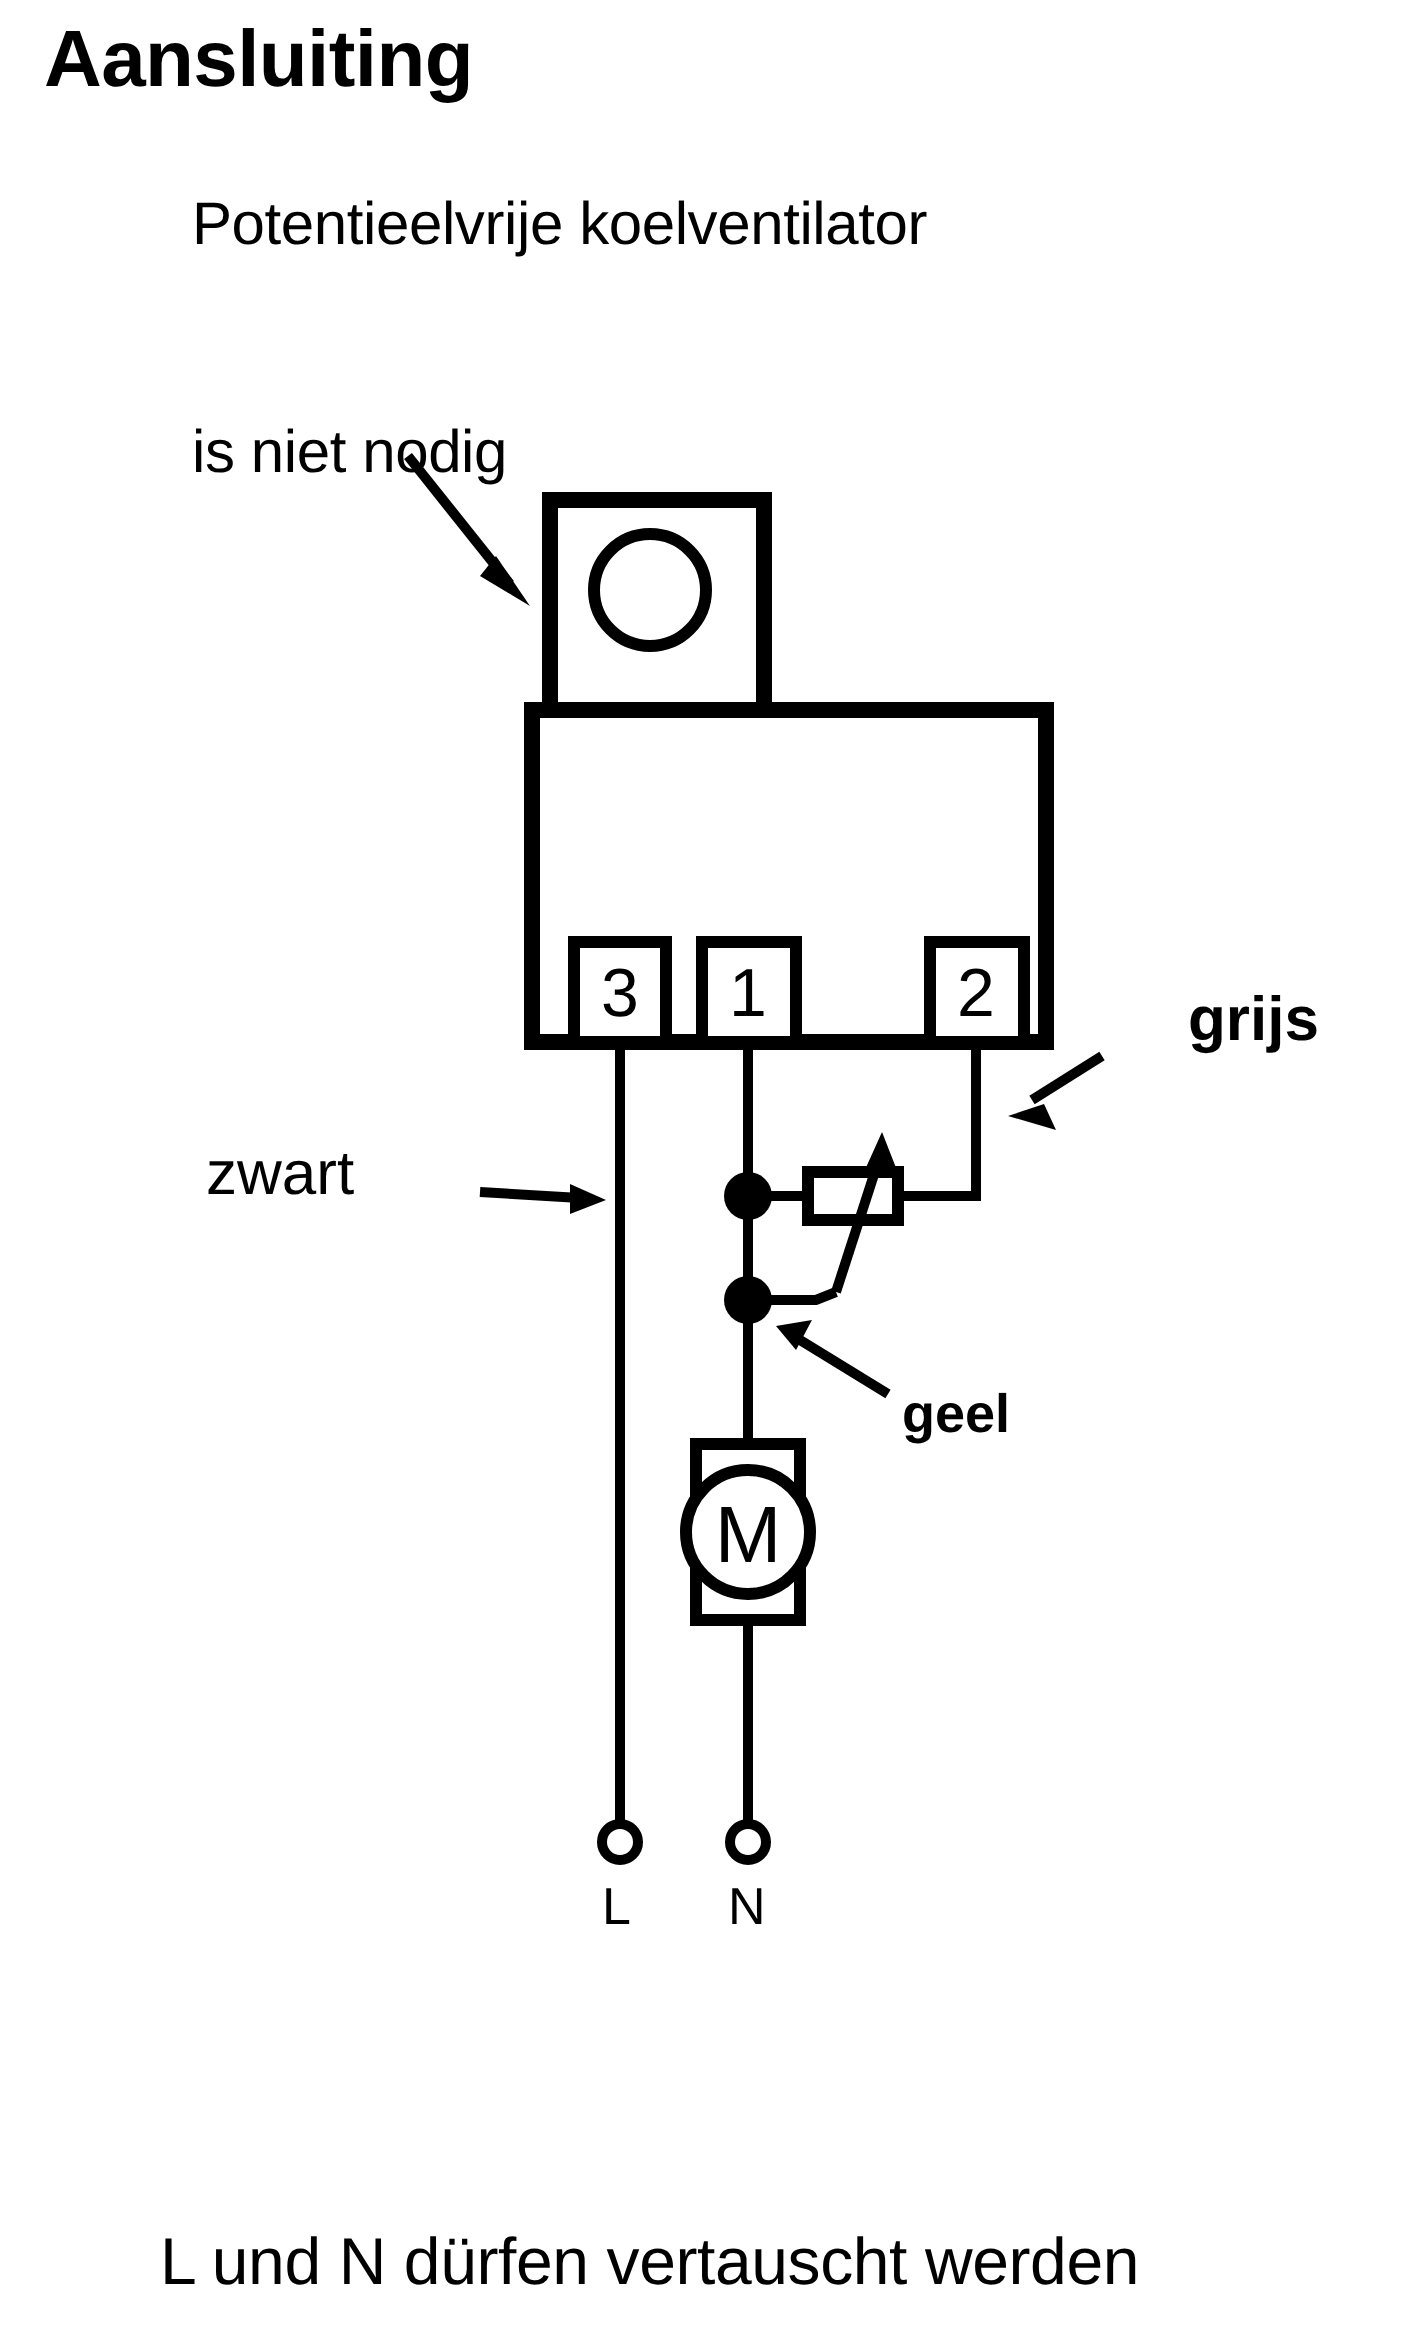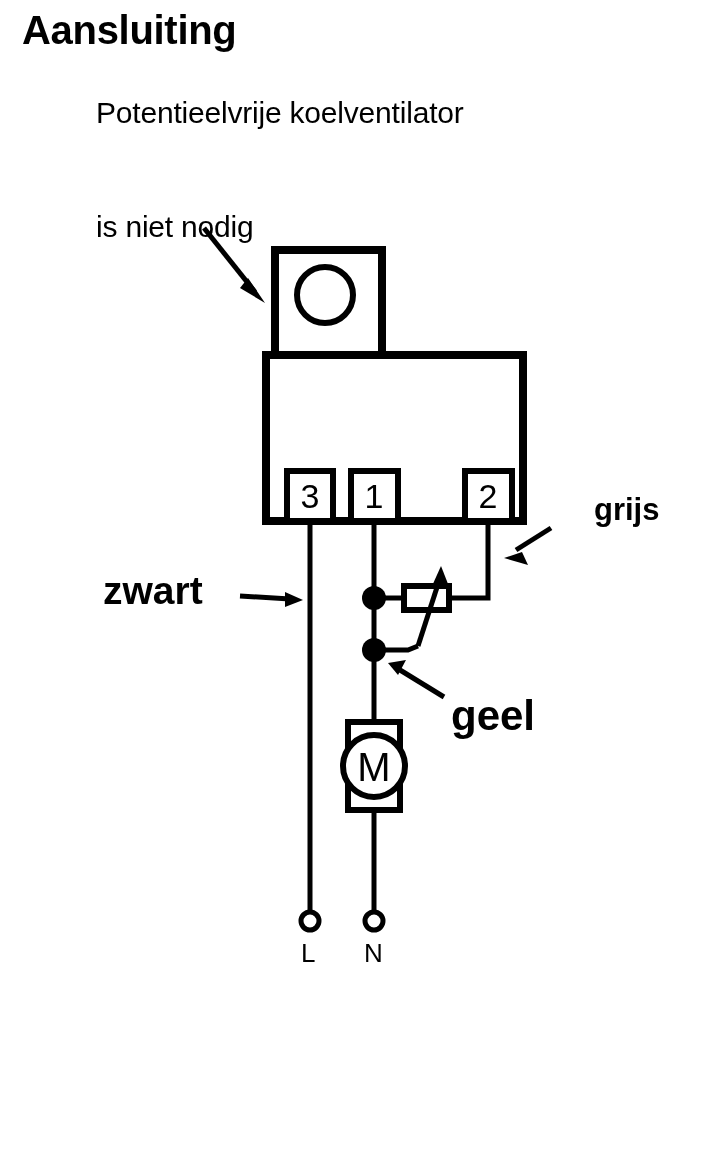--- a/index.html
+++ b/index.html
@@ -41,34 +41,34 @@
     font-weight: normal;
     letter-spacing: -0.2px;
   }
   #note1 { top: 96px; }
   #note2 { top: 139px; }
   #note3 { top: 190px; margin-top: 20px; }
 
   #label-zwart {
     left: 103px;
     top: 569px;
-    font-size: 39px;
-    font-weight: bold;
+    font-size: 31px;
+    font-weight: normal;
   }
   #label-grijs {
     left: 558px;
     top: 492px;
     font-size: 31px;
     font-weight: bold;
     margin-left: 36px;
   }
   #label-geel {
     left: 451px;
     top: 692px;
-    font-size: 42px;
+    font-size: 27px;
     font-weight: bold;
   }
   #label-L {
     left: 301px;
     top: 938px;
     font-size: 26px;
   }
   #label-N {
     left: 364px;
     top: 938px;
@@ -206,14 +206,15 @@
 
   </svg>
 
   <div class="txt" id="label-zwart">zwart</div>
   <div class="txt" id="label-grijs">grijs</div>
   <div class="txt" id="label-geel">geel</div>
 
   <div class="txt" id="label-L">L</div>
   <div class="txt" id="label-N">N</div>
 
+  <div class="txt" id="footer-note">L und N dürfen vertauscht werden</div>
 
 </div>
 
 </body></html>

